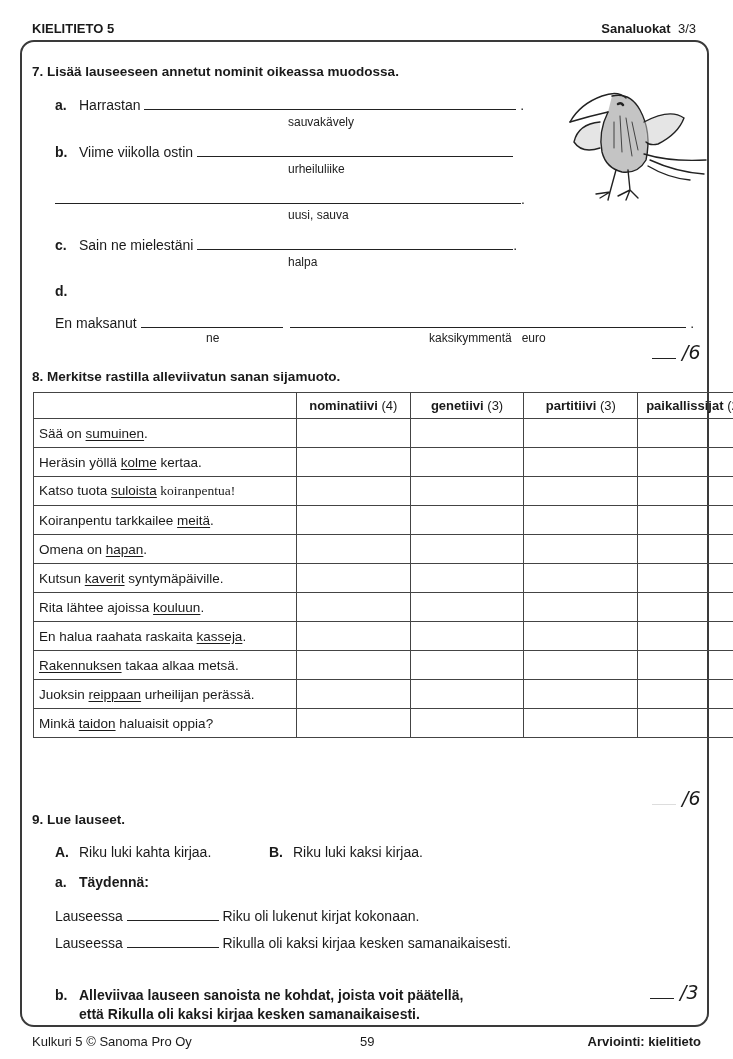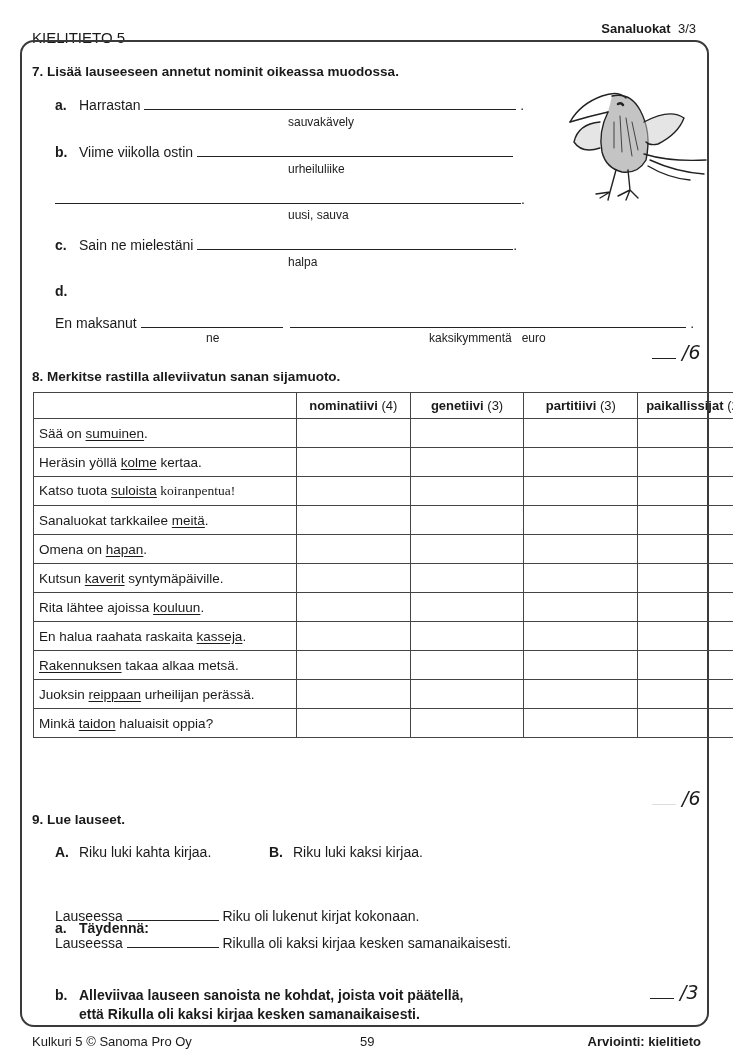--- a/index.html
+++ b/index.html
@@ -2,21 +2,21 @@
 <html><head>
 <meta charset="utf-8">
 <style>
   html, body { margin: 0; padding: 0; background: #ffffff; }
   body {
     width: 733px; height: 1059px; position: relative; overflow: hidden;
     font-family: "Liberation Sans", "DejaVu Sans", sans-serif;
     color: #1a1a1a;
   }
   .abs { position: absolute; }
-  .hdr-left { left: 32px; top: 21px; font-size: 15px; font-weight: normal; margin-top: 8px; }
+  .hdr-left { left: 32px; top: 21px; font-size: 13px; font-weight: bold; }
   .hdr-right { right: 37px; top: 21px; font-size: 13px; }
   .hdr-right b { font-weight: bold; }
   .frame {
     left: 20px; top: 40px; width: 689px; height: 987px;
     border: 2px solid #3a3a3a; border-radius: 14px; box-sizing: border-box;
   }
   .task-title { font-size: 13.5px; font-weight: bold; }
   .txt { font-size: 14px; }
   .lbl { font-weight: bold; display: inline-block; width: 24px; }
   .blank { display: inline-block; border-bottom: 1px solid #222; height: 14px; vertical-align: baseline; }
@@ -134,21 +134,21 @@
         <td class="c"></td>
       </tr>
       <tr>
         <td class="s"><span style="white-space: pre;">Katso tuota </span><u>suloista</u><span style="white-space: pre; font-family: Liberation Serif, serif;"> koiranpentua!</span></td>
         <td class="c"></td>
         <td class="c"></td>
         <td class="c"></td>
         <td class="c"></td>
       </tr>
       <tr>
-        <td class="s"><span style="white-space: pre;">Sanaluokat tarkkailee </span><u>meitä</u><span style="white-space: pre;">.</span></td>
+        <td class="s"><span style="white-space: pre;">Koiranpentu tarkkailee </span><u>meitä</u><span style="white-space: pre;">.</span></td>
         <td class="c"></td>
         <td class="c"></td>
         <td class="c"></td>
         <td class="c"></td>
       </tr>
       <tr>
         <td class="s"><span style="white-space: pre;">Omena on </span><u>hapan</u><span style="white-space: pre;">.</span></td>
         <td class="c"></td>
         <td class="c"></td>
         <td class="c"></td>
@@ -205,21 +205,21 @@
 
 <div class="abs task-title" style="left:32px;top:812px;">9.  Lue lauseet.</div>
 
 <div class="abs txt" style="left:55px;top:844px;">
   <span class="lbl">A.</span><span>Riku luki kahta kirjaa.</span>
 </div>
 <div class="abs txt" style="left:269px;top:844px;">
   <span class="lbl">B.</span><span>Riku luki kaksi kirjaa.</span>
 </div>
 
-<div class="abs txt" style="left:55px;top:920px;font-weight:bold;">
+<div class="abs txt" style="left:55px;top:874px;font-weight:bold;">
   <span class="lbl">a.</span><span>Täydennä:</span>
 </div>
 
 <div class="abs txt" style="left:55px;top:906px;">
   <span>Lauseessa</span>
   <span class="blank" style="width:92px;"></span>
   <span>Riku oli lukenut kirjat kokonaan.</span>
 </div>
 <div class="abs txt" style="left:55px;top:933px;">
   <span>Lauseessa</span>

